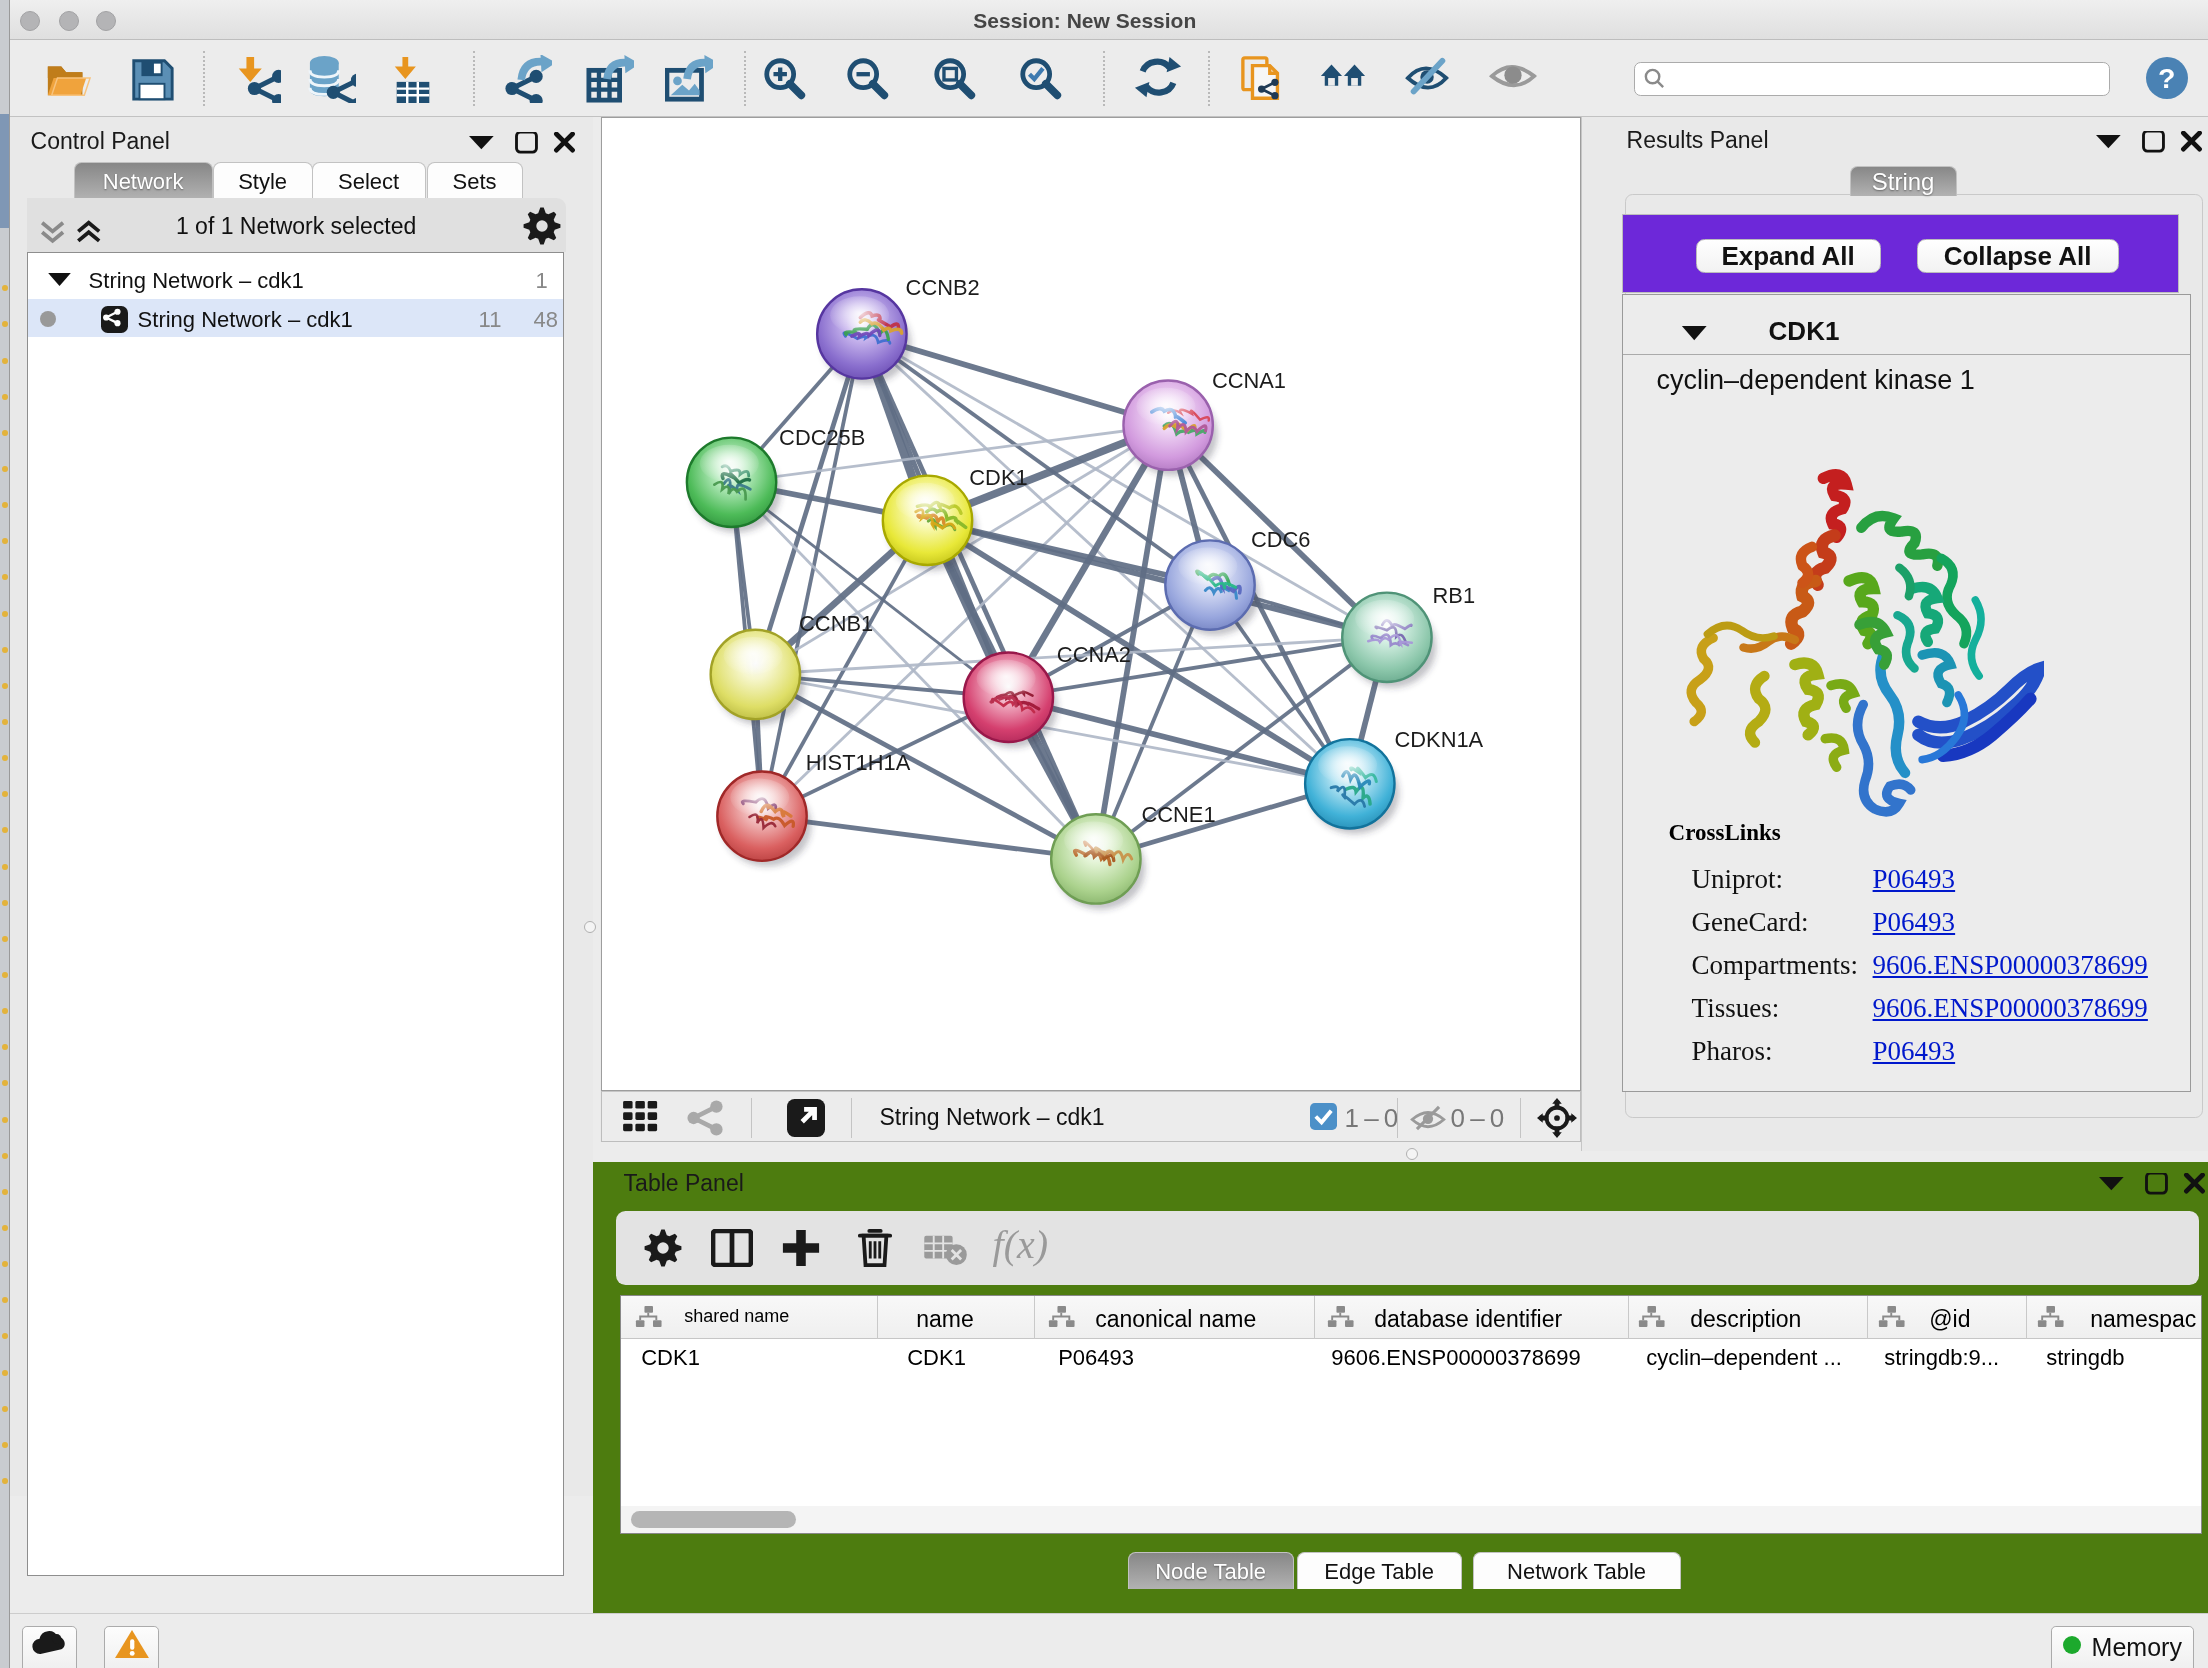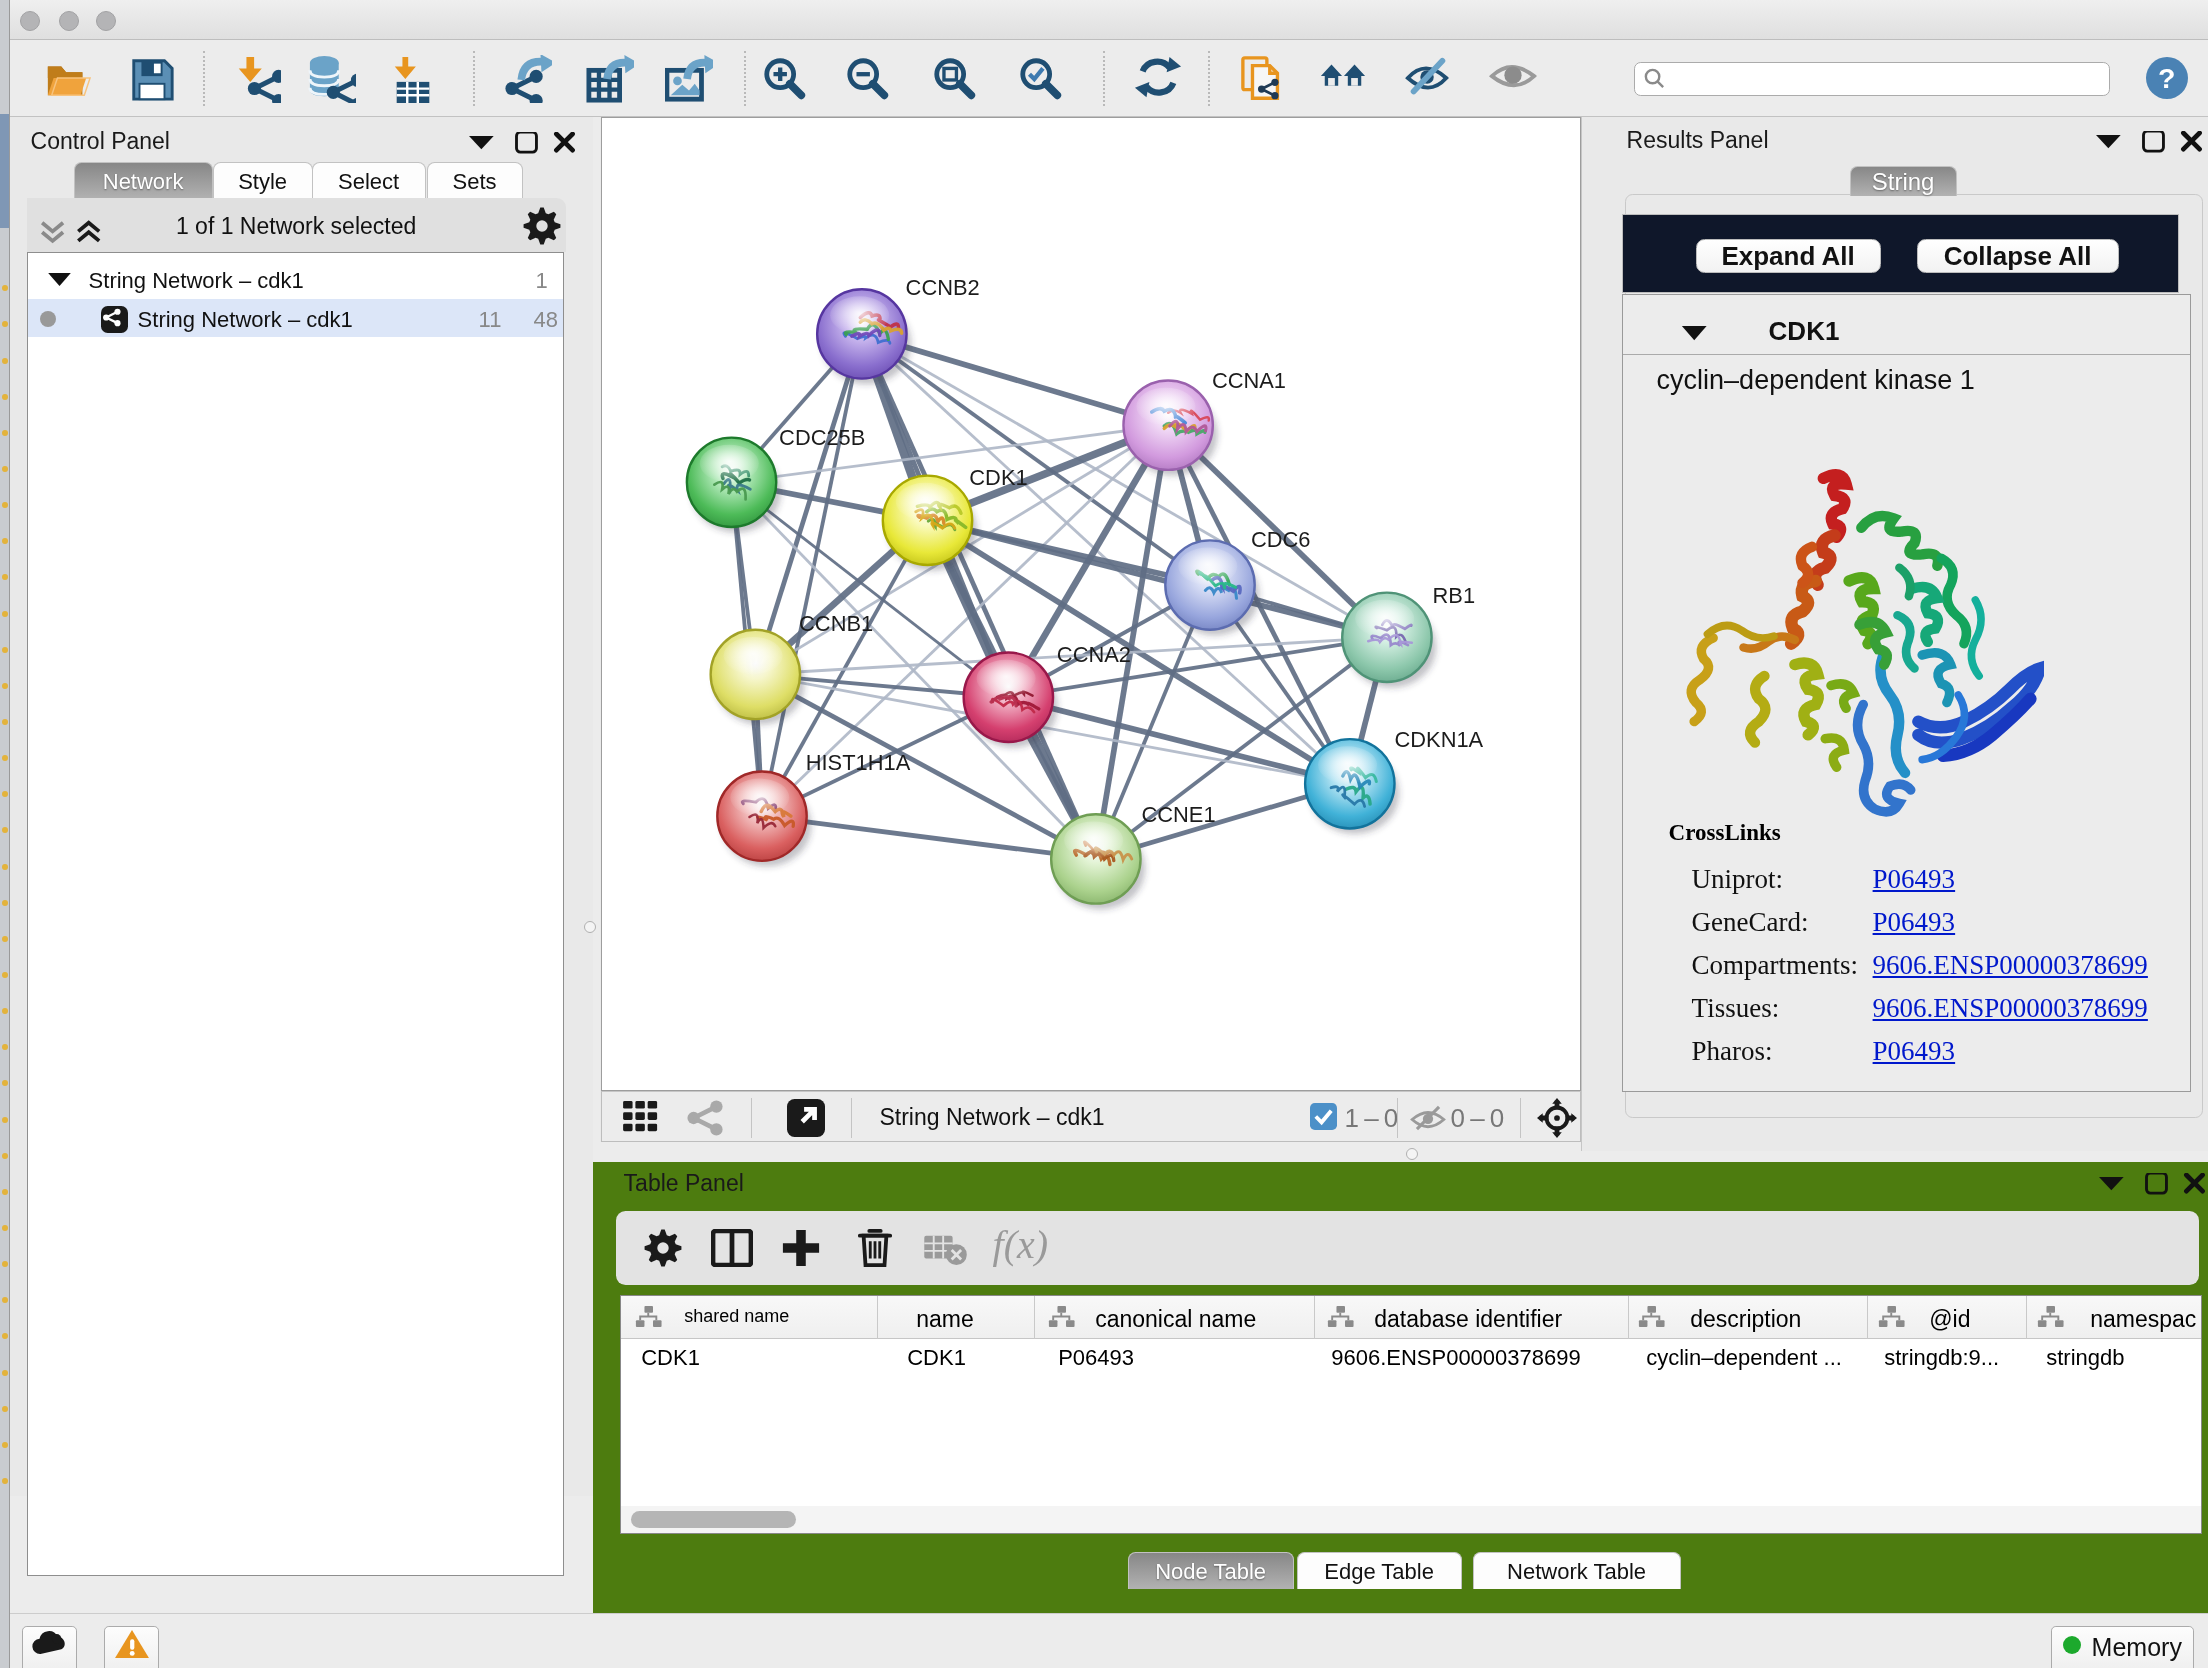--- a/index.html
+++ b/index.html
@@ -94,20 +94,21 @@
       <div class="abs" style="left:1.9px;top:1406px;width:5.7px;height:5.7px;border-radius:2.9px;background:#e3b33c"></div>
       <div class="abs" style="left:1.9px;top:1442px;width:5.7px;height:5.7px;border-radius:2.9px;background:#e3b33c"></div>
       <div class="abs" style="left:1.9px;top:1478px;width:5.7px;height:5.7px;border-radius:2.9px;background:#e3b33c"></div>
 </div>
 <div id="win">
 
 <div id="titlebar">
   <div class="tl" style="left:10.5px"></div>
         <div class="tl" style="left:49px"></div>
         <div class="tl" style="left:86px"></div>
+  <div id="title">Session: New Session</div>
 </div>
 
 <div id="toolbar">
         <div class="tbi" style="left:34px"><svg width="48" height="48" viewBox="0 0 50 50">
             <path d="M4,12 h14 l5,6 h17 v6 h-36 z" fill="#b06f14"></path>
             <path d="M4,12 h14 l5,6 h17 v24 h-36 z" fill="#c07d1a"></path>
             <path d="M10,24 h34 l-6,18 h-34 z" fill="#f0a33c"></path>
             <path d="M8,42 l6,-18 h34 l-6,18 z" fill="none" stroke="#f7c37e" stroke-width="1.5"></path>
           </svg></div>
 <div class="tbi" style="left:118px"><svg width="48" height="48" viewBox="0 0 50 50">
@@ -597,21 +598,21 @@
 
 <div id="rpanel">
   <div class="ptitle abs" style="left:45px;top:9.5px">Results Panel</div>
   <svg class="abs" width="114" height="23" viewBox="0 0 120 24" style="left:514px;top:14.3px">
     <path d="M0,4 h26 l-13,14 z" fill="#111"></path>
     <rect x="50" y="0" width="21" height="21" rx="4" fill="none" stroke="#111" stroke-width="3"></rect>
     <path d="M92,2 l17,17 M109,2 l-17,17" stroke="#111" stroke-width="5" stroke-linecap="round"></path>
   </svg>
   <div class="abs" style="left:43px;top:77px;width:578px;height:924px;background:#e9e9e9;border:1px solid #c9c9c9;border-radius:7.6px"></div>
   <div class="tab tabsel" style="left:268px;top:49px;width:107px;height:29.5px;line-height:29.5px;font-size:24px">String</div>
-  <div class="abs" style="left:40px;top:97px;width:557px;height:79px;border:1px solid #bdbdbd;background:#0f172a">
+  <div class="abs" style="left:40px;top:97px;width:557px;height:79px;border:1px solid #bdbdbd;background:#6d28d9">
     <div class="btn" style="left:73px;top:24px;width:185px;height:34px;line-height:32px;font-weight:bold">Expand All</div>
     <div class="btn" style="left:294px;top:24px;width:202px;height:34px;line-height:32px;font-weight:bold">Collapse All</div>
   </div>
   <div class="abs" style="left:40px;top:177px;width:569px;height:798px;border:1.9px solid #9a9a9a;background:#ececec">
     <svg class="abs" width="28.5" height="19" viewBox="0 0 30 20" style="left:57px;top:28.5px">
             <path d="M2,2 h26 l-13,15 z" fill="#111"></path>
           </svg>
     <div class="abs" style="left:146px;top:21px;font-size:26px;font-weight:bold;color:#111">CDK1</div>
     <div class="abs" style="left:0;top:59px;width:100%;border-top:1.9px solid #aaaaaa"></div>
     <div class="abs" style="left:34px;top:70px;font-size:27px;color:#111">cyclin–dependent kinase 1</div>

